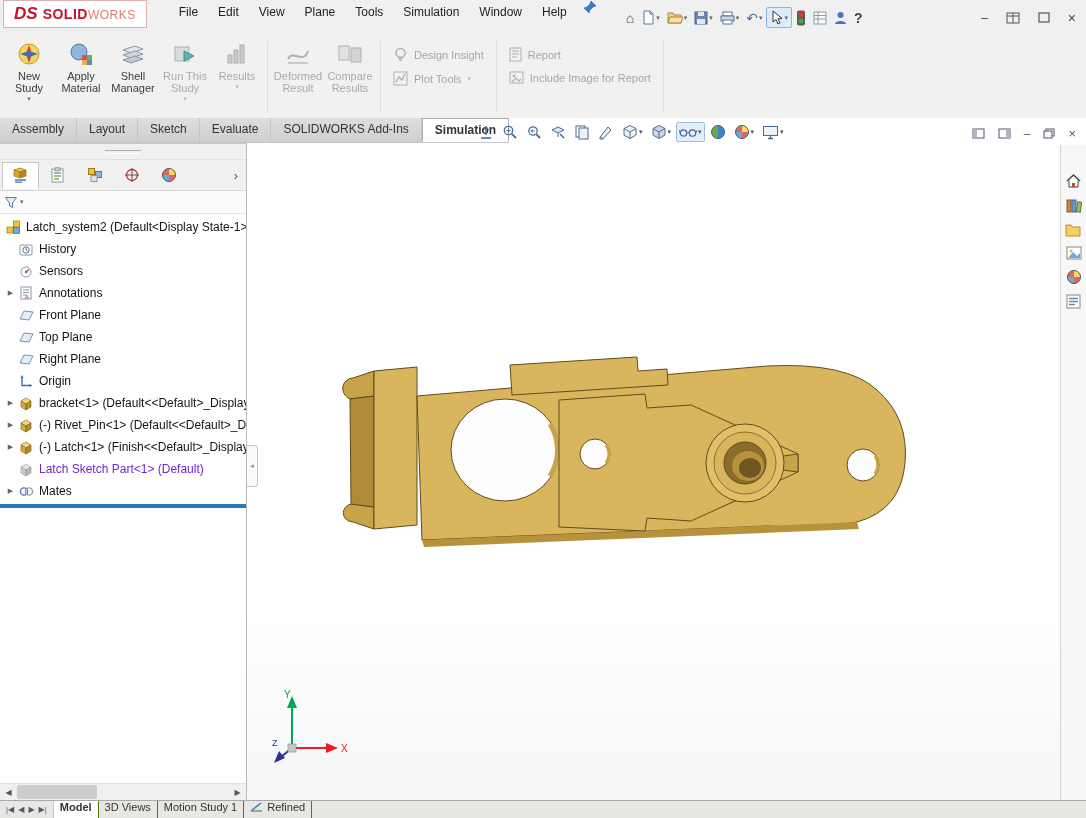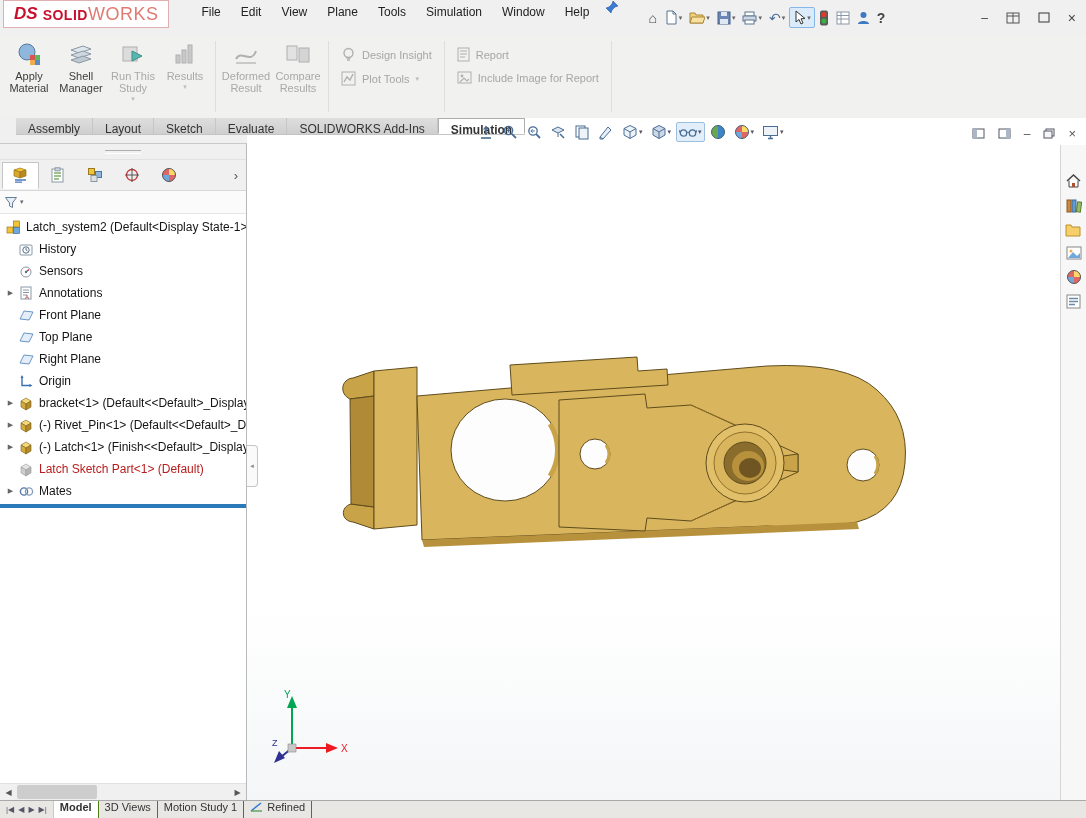--- a/index.html
+++ b/index.html
@@ -5,21 +5,21 @@
   *{box-sizing:border-box;margin:0;padding:0}
   html,body{overflow:hidden}
   body{font-family:"Liberation Sans",sans-serif;font-size:12px;color:#333;background:#f0f0f0}
   #app{position:relative;width:1086px;height:818px;background:#f0f0f0;overflow:hidden}
 
   
   .titlebar{position:absolute;left:0;top:0;width:1086px;height:35px;background:#f0f0f0;display:flex;}
   .logo{display:flex;align-items:center;gap:5px;height:28px;margin-left:3px;padding:0 10px;background:#fff;border:1px solid #e0b0b0}
   .logo-ds{font-weight:bold;font-style:italic;font-size:17px;color:#c8102e}
   .logo-solid{font-weight:bold;font-size:14px;letter-spacing:.5px;color:#c8102e}
-  .logo-works{font-size:18px;letter-spacing:.5px;color:#e07a72}
+  .logo-works{font-size:12px;letter-spacing:.5px;color:#e07a72}
   .menus{display:flex;margin-left:22px}
   .menu-item{padding:5px 10px;color:#222;cursor:default}
   .pin{margin-left:6px}
   .qat{display:flex;align-items:center;margin-left:26px;gap:1px}
   .qbtn{display:flex;align-items:center;padding:2px 3px;color:#4a6d96}
   .qbtn .caret{font-size:7px;color:#666;margin-left:1px}
   .qbtn.pressed{border:1px solid #86b7e8;background:#dcebf9;border-radius:2px}
   .glyph{font-size:14px;line-height:14px;color:#444}
   .winctrl{margin-left:auto;display:flex;align-items:center;gap:18px;margin-right:10px;color:#444}
 
@@ -30,21 +30,21 @@
   .rb-large .lbl{font-size:11px;line-height:12px;text-align:center;color:#3c3c3c;margin-top:2px}
   .rb-large .dd{font-size:7px;color:#777;margin-top:1px}
   .rb-large.disabled .lbl{color:#a9a9a9}
   .rb-large.disabled .dd{color:#bbb}
   .rb-sep{width:1px;background:#dedede;margin:6px 4px}
   .rb-col{display:flex;flex-direction:column;justify-content:flex-start;gap:9px;padding:12px 8px 0 8px}
   .rb-small{display:flex;align-items:center;gap:6px;font-size:11px;color:#a6a6a6;white-space:nowrap}
   .rb-small .dd{font-size:7px;color:#bbb}
 
   
-  .tabstrip{position:absolute;left:16px;top:118px;height:17px;display:flex;background:linear-gradient(#dedede,#cfcfcf);z-index:5;border-bottom:1px solid #c4c4c4}
+  .tabstrip{position:absolute;left:0;top:118px;height:25px;display:flex;background:linear-gradient(#dedede,#cfcfcf);z-index:5;border-bottom:1px solid #c4c4c4}
   .ctab{padding:4px 12px 3px;color:#333;border-right:1px solid #c6c6c6;white-space:nowrap}
   .ctab.active{background:#fff;font-weight:bold;border:1px solid #aeaeae;border-bottom:1px solid #fff}
 
   
   .viewport{position:absolute;left:247px;top:118px;width:839px;height:682px;background:linear-gradient(#ffffff 72%,#f4f6f7)}
   .headsup{position:absolute;left:228px;top:3px;display:flex;align-items:center;gap:2px;z-index:6}
   .hbtn{display:flex;align-items:center;padding:2px 2px;border:1px solid transparent}
   .hbtn .caret{font-size:7px;color:#556;margin-left:1px}
   .hbtn.pressed{border:1px solid #9cbfe0;background:#e2eef9;border-radius:2px}
   .docctrl{position:absolute;right:10px;top:8px;display:flex;gap:13px;align-items:center;color:#555;z-index:6}
@@ -62,21 +62,21 @@
   .ptab.active{background:#fff;border:1px solid #c6c6c6;border-bottom:1px solid #fff}
   .ptab-more{margin-left:auto;color:#555;font-size:13px;padding:0 6px}
   .filter-row{height:23px;border-bottom:1px solid #e4e4e4;display:flex;align-items:center;padding:0 4px;background:#fbfbfb;gap:2px}
   .filter-row .caret{font-size:7px;color:#667}
   .tree{padding-top:2px}
   .trow{height:22px;display:flex;align-items:center;white-space:nowrap;overflow:hidden;padding-left:4px}
   .trow .exp{flex:0 0 13px;text-align:center;font-size:7px;color:#666}
   .trow .noexp{flex:0 0 13px}
   .trow .ticon{flex:0 0 18px;display:flex;justify-content:center;align-items:center}
   .trow .tlabel{margin-left:4px;color:#141414}
-  .trow.grayed .tlabel{color:#b91c1c}
+  .trow.grayed .tlabel{color:#6d28d9}
   .trow.root{padding-left:4px}
   .rollback{height:4px;background:#2a7ab9;margin-top:2px}
   .panel-hscroll{position:absolute;left:0;bottom:0;width:100%;height:17px;background:#f0f0f0;border-top:1px solid #e0e0e0;display:flex;align-items:center}
   .sarrow{width:17px;text-align:center;font-size:8px;color:#555}
   .strack{flex:1;position:relative;height:100%}
   .sthumb{position:absolute;left:0;top:1px;width:80px;height:14px;background:#cdcdcd;border-radius:2px}
   .panel-flyout{position:absolute;left:247px;top:445px;width:11px;height:42px;background:#fafafa;border:1px solid #c6c6c6;border-left:none;border-radius:0 4px 4px 0;display:flex;align-items:center;justify-content:center;font-size:7px;color:#888;z-index:5}
 
   
   .statusbar{position:absolute;left:0;top:800px;width:1086px;height:18px;background:#e9e7e4;border-top:1px solid #a9a9a9;display:flex;align-items:stretch}
@@ -188,20 +188,31 @@
       <span>
           <svg width="12" height="11" viewBox="0 0 12 11">
             <rect x="1" y="1" width="10" height="9" fill="none" stroke="#555" stroke-width="1.2"></rect>
           </svg>
         </span>
       <span style="font-size:14px">×</span>
     </div>
   </div>
 
   <div class="ribbon">
+    <div class="rb-large">
+      <span class="ric">
+          <svg width="26" height="26" viewBox="0 0 26 26">
+            <circle cx="13" cy="13" r="10" fill="#f6d55c" stroke="#c09a30"></circle>
+            <path d="M13,4 L16,13 L13,22 L10,13 Z" fill="#d04038"></path>
+            <path d="M4,13 L13,10 L22,13 L13,16 Z" fill="#3a6fc0"></path>
+          </svg>
+        </span>
+      <span class="lbl">New Study</span>
+      <span class="dd">▾</span>
+    </div>
     <div class="rb-large">
       <span class="ric">
           <svg width="26" height="26" viewBox="0 0 26 26">
             <circle cx="11" cy="11" r="8" fill="#8fb7dd" stroke="#567a9a"></circle>
             <rect x="14" y="14" width="5" height="5" fill="#d9534f"></rect>
             <rect x="19" y="14" width="5" height="5" fill="#5cb85c"></rect>
             <rect x="14" y="19" width="5" height="5" fill="#f0ad4e"></rect>
             <rect x="19" y="19" width="5" height="5" fill="#5b8ac2"></rect>
           </svg>
         </span>

